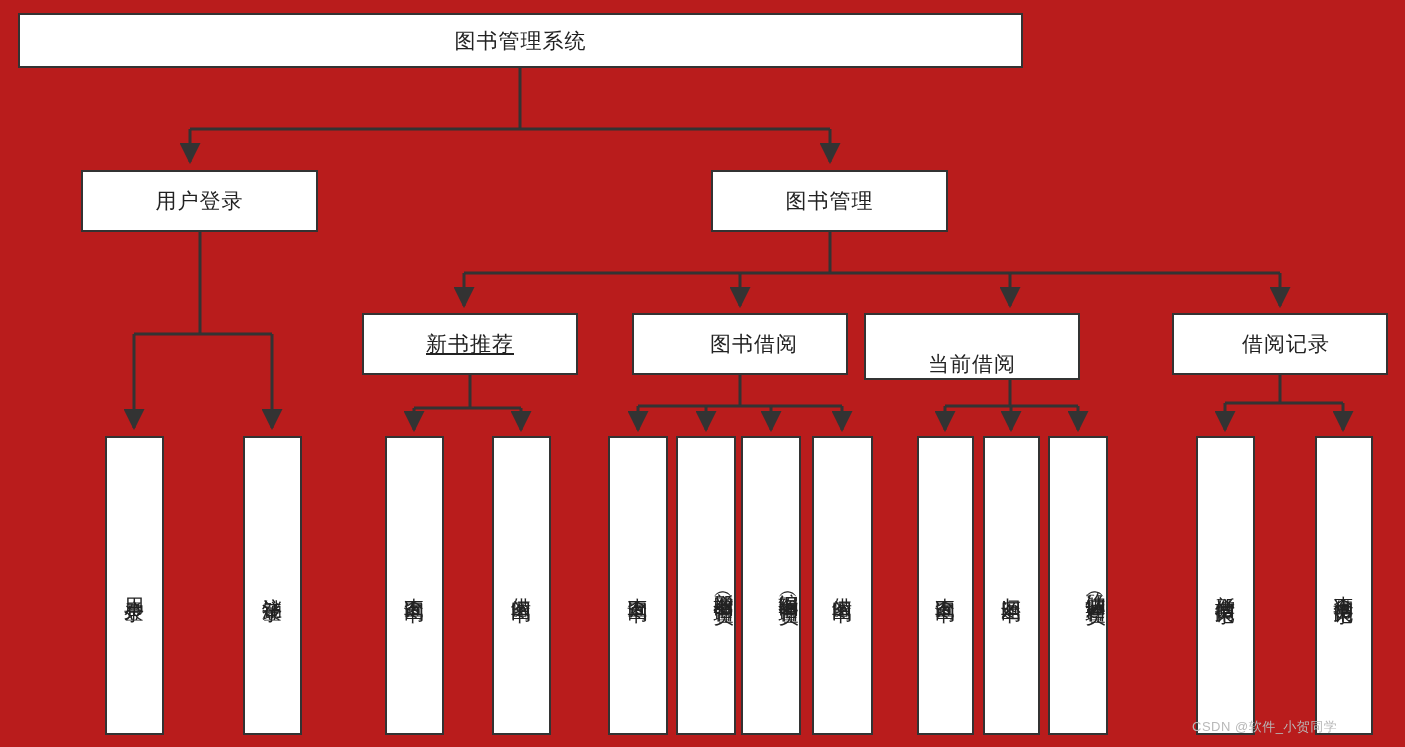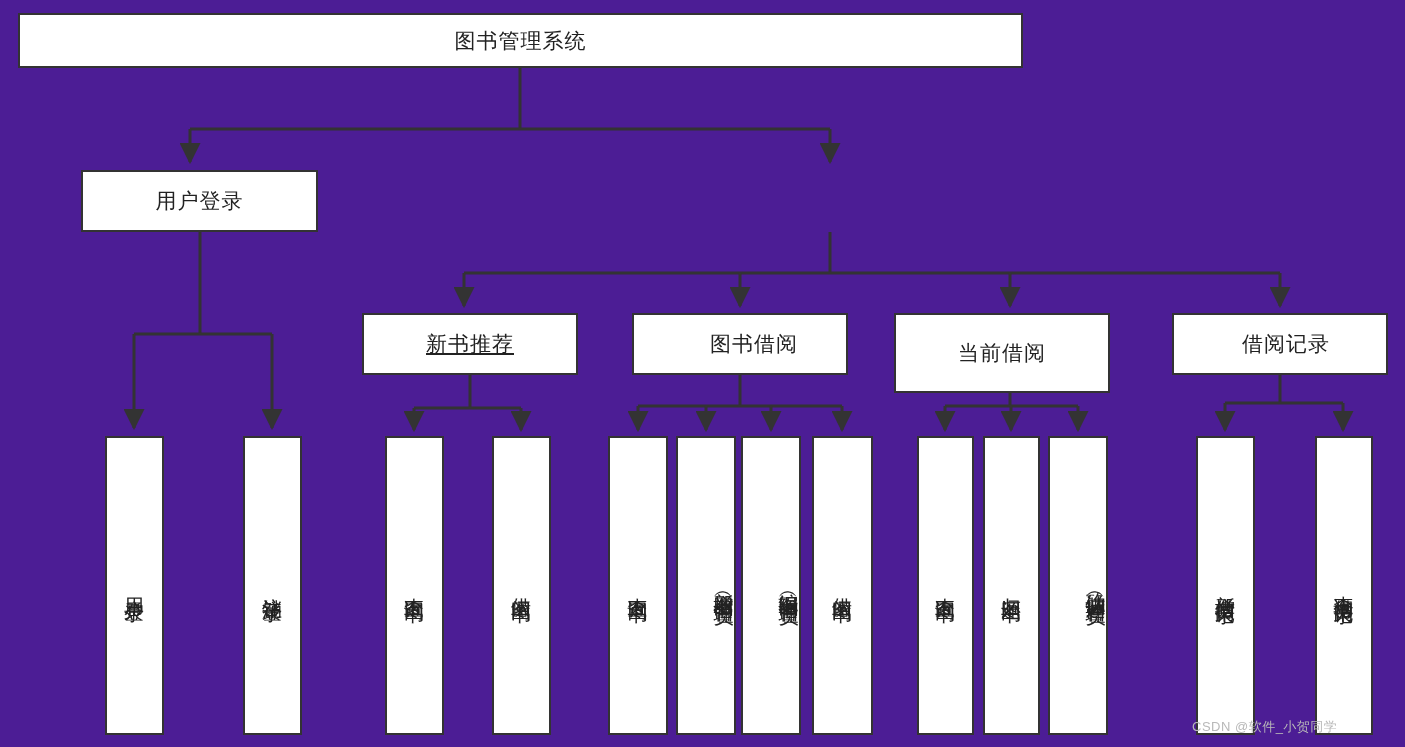--- a/index.html
+++ b/index.html
@@ -4,21 +4,21 @@
 <style>
   html, body {
     margin: 0;
     padding: 0;
     background: #ffffff;
   }
   #canvas {
     position: relative;
     width: 1405px;
     height: 747px;
-    background: #4c1d95;
+    background: #b91c1c;
     font-family: "Liberation Sans", "DejaVu Sans", sans-serif;
     overflow: hidden;
   }
   #edges {
     position: absolute;
     left: 0;
     top: 0;
     width: 1405px;
     height: 747px;
     pointer-events: none;
@@ -122,28 +122,31 @@
     </g>
   </svg>
 
   <div class="node h" style="left:18px; top:13px; width:1005px; height:55px;">
     <span>图书管理系统</span>
   </div>
 
   <div class="node h" style="left:81px; top:170px; width:237px; height:62px;">
     <span>用户登录</span>
   </div>
+  <div class="node h" style="left:711px; top:170px; width:237px; height:62px;">
+    <span>图书管理</span>
+  </div>
 
   <div class="node h" style="left:362px; top:313px; width:216px; height:62px;text-decoration:underline;">
     <span>新书推荐</span>
   </div>
   <div class="node h" style="left:632px; top:313px; width:216px; height:62px;padding-left:28px;">
     <span>图书借阅</span>
   </div>
-  <div class="node h" style="left:894px; top:313px; width:216px; height:80px;">
+  <div class="node h" style="left:864px; top:313px; width:216px; height:67px;align-items:flex-end;">
     <span>当前借阅</span>
   </div>
   <div class="node h" style="left:1172px; top:313px; width:216px; height:62px;padding-left:12px;">
     <span>借阅记录</span>
   </div>
 
   <div class="node v" style="left:105px; top:436px; width:59px; height:299px; align-items:center;">
     <span class="vtext">用户登录</span>
   </div>
   <div class="node v" style="left:243px; top:436px; width:59px; height:299px; align-items:center;">

